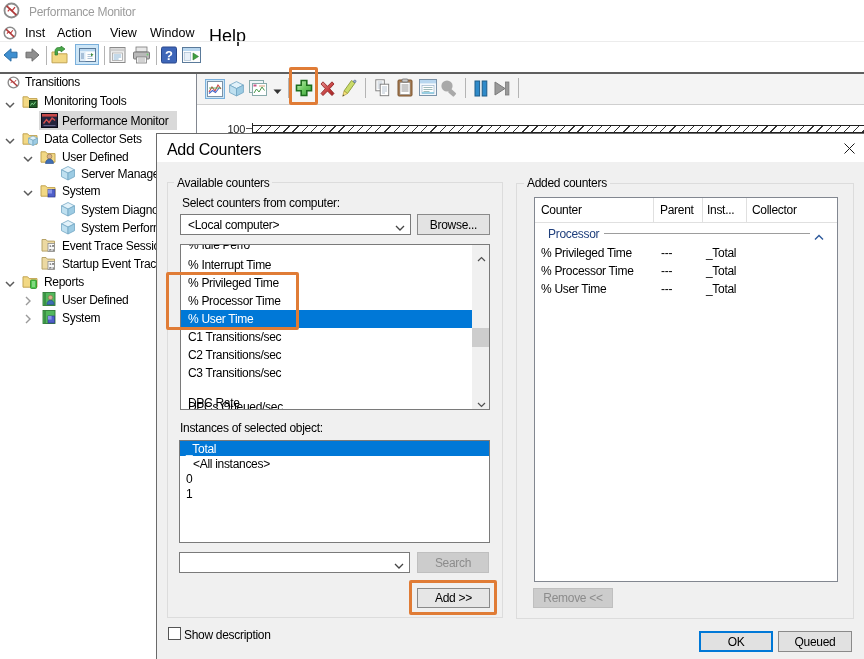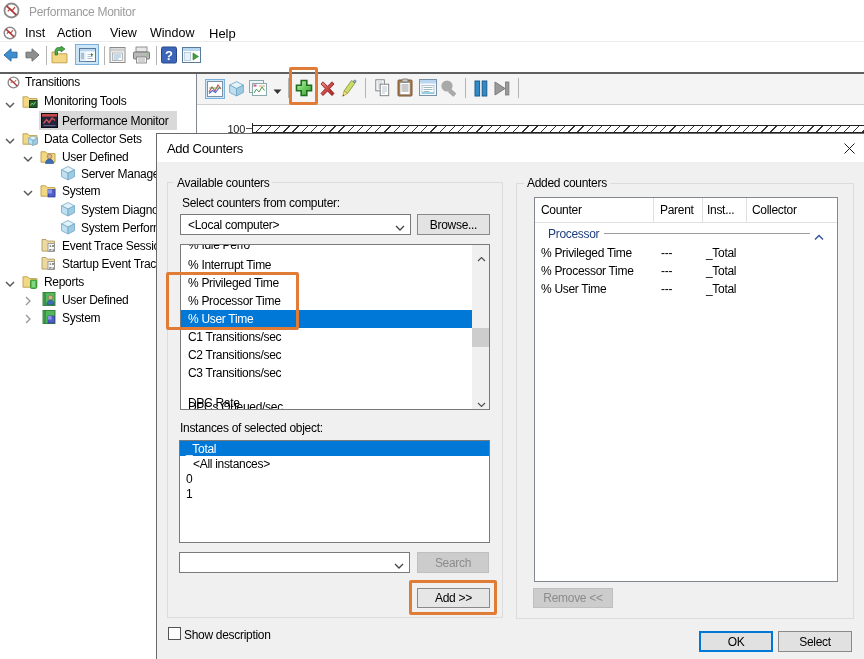--- a/index.html
+++ b/index.html
@@ -25,21 +25,21 @@
 <svg width="14" height="14" viewBox="0 0 16 16">
       <circle cx="8" cy="8" r="6.6" fill="#fff" stroke="#8b8b8b" stroke-width="1.7"></circle>
       <path d="M4.5 8.8 L6.6 6.4 L8.6 8.2 L11.3 4.9" stroke="#c23b3b" stroke-width="1.2" fill="none"></path>
       <path d="M3.4 3.6 L12.6 12.4" stroke="#b03a3a" stroke-width="1.7"></path>
     </svg>
 </div>
 <div class="txt" style="left:25px;top:26px;font-size:12.5px;letter-spacing:0">Inst</div>
 <div class="txt" style="left:57px;top:26px;font-size:12.5px;letter-spacing:0">Action</div>
 <div class="txt" style="left:110px;top:26px;font-size:12.5px;letter-spacing:0">View</div>
 <div class="txt" style="left:150px;top:26px;font-size:12.5px;letter-spacing:0">Window</div>
-<div class="txt" style="left:209px;top:26px;font-size:13px;letter-spacing:0">Help</div>
+<div class="txt" style="left:209px;top:26px;font-size:18px;letter-spacing:0">Help</div>
 <div class="abs" style="left:0;top:41px;width:864px;height:1px;background:#ececec"></div>
 
 <div class="abs" style="left:3px;top:47px"><svg width="15" height="16" viewBox="0 0 15 16">
       <path d="M14 5.2 H8 V1.8 L1 8 L8 14.2 V10.8 H14 Z" fill="#3f8fd0" stroke="#2a6da6" stroke-width="1"></path>
     </svg></div>
 
 <div class="abs" style="left:25px;top:47px"><svg width="15" height="16" viewBox="0 0 15 16">
       <path d="M1 5.2 H7 V1.8 L14 8 L7 14.2 V10.8 H1 Z" fill="#8f8f8f" stroke="#6e6e6e" stroke-width="1"></path>
     </svg></div>
 <div class="sep1" style="left:46px;top:46px;height:19px"></div>
@@ -327,21 +327,21 @@
     </svg></div>
 <div class="sep1" style="left:518px;top:78px;height:20px"></div>
 
 <div class="txt" style="left:221px;top:123px;width:24px;text-align:right;font-size:11px;color:#222">100</div>
 <div class="abs" style="left:246px;top:128px;width:7px;height:1px;background:#555"></div>
 <div class="abs" style="left:252px;top:125px;width:612px;height:8px;border-top:1px solid #222;border-bottom:1px solid #222;background:#fff;background-image:repeating-linear-gradient(135deg,#333 0,#333 0.9px,transparent 0.9px,transparent 6.5px)"></div>
 <div class="abs" style="left:252px;top:123px;width:1px;height:11px;background:#222"></div>
 
 <div class="abs" style="left:156px;top:133px;width:708px;height:526px;background:#f0f0f0;border-left:1px solid #6a6a6a;border-top:1px solid #6a6a6a"></div>
 <div class="abs" style="left:157px;top:134px;width:707px;height:28px;background:#fff"></div>
-<div class="txt" style="left:167px;top:141px;font-size:13px">Add Counters</div>
+<div class="txt" style="left:167px;top:141px;font-size:16px">Add Counters</div>
 <div class="abs" style="left:844px;top:143px">
 <svg width="11" height="11" viewBox="0 0 11 11">
       <path d="M0.5 0.5 L10.5 10.5 M10.5 0.5 L0.5 10.5" stroke="#1a1a1a" stroke-width="1"></path>
     </svg>
 </div>
 
 <div class="abs" style="left:167px;top:182px;width:336px;height:436px;border:1px solid #dcdcdc"></div>
 <div class="txt" style="left:174px;top:176px;background:#f0f0f0;padding:0 3px">Available counters</div>
 <div class="txt" style="left:182px;top:196px">Select counters from computer:</div>
 
@@ -427,13 +427,13 @@
 <div class="txt" style="left:706px;top:282px">_Total</div>
 
 <div class="abs" style="left:533px;top:588px;width:80px;height:20px;background:#cccccc;border:1px solid #bfbfbf"></div>
 <div class="txt" style="left:533px;top:591px;width:80px;text-align:center;color:#8c8c8c">Remove &lt;&lt;</div>
 
 <div class="abs" style="left:168px;top:627px;width:13px;height:13px;background:#fff;border:1px solid #555"></div>
 <div class="txt" style="left:184px;top:628px">Show description</div>
 <div class="abs" style="left:699px;top:631px;width:74px;height:21px;background:#e1e1e1;border:2px solid #0078d7"></div>
 <div class="txt" style="left:699px;top:635px;width:74px;text-align:center">OK</div>
 <div class="abs" style="left:778px;top:631px;width:74px;height:21px;background:#e1e1e1;border:1px solid #8a8a8a"></div>
-<div class="txt" style="left:778px;top:635px;width:74px;text-align:center">Select</div>
+<div class="txt" style="left:778px;top:635px;width:74px;text-align:center">Queued</div>
 
 </body></html>

